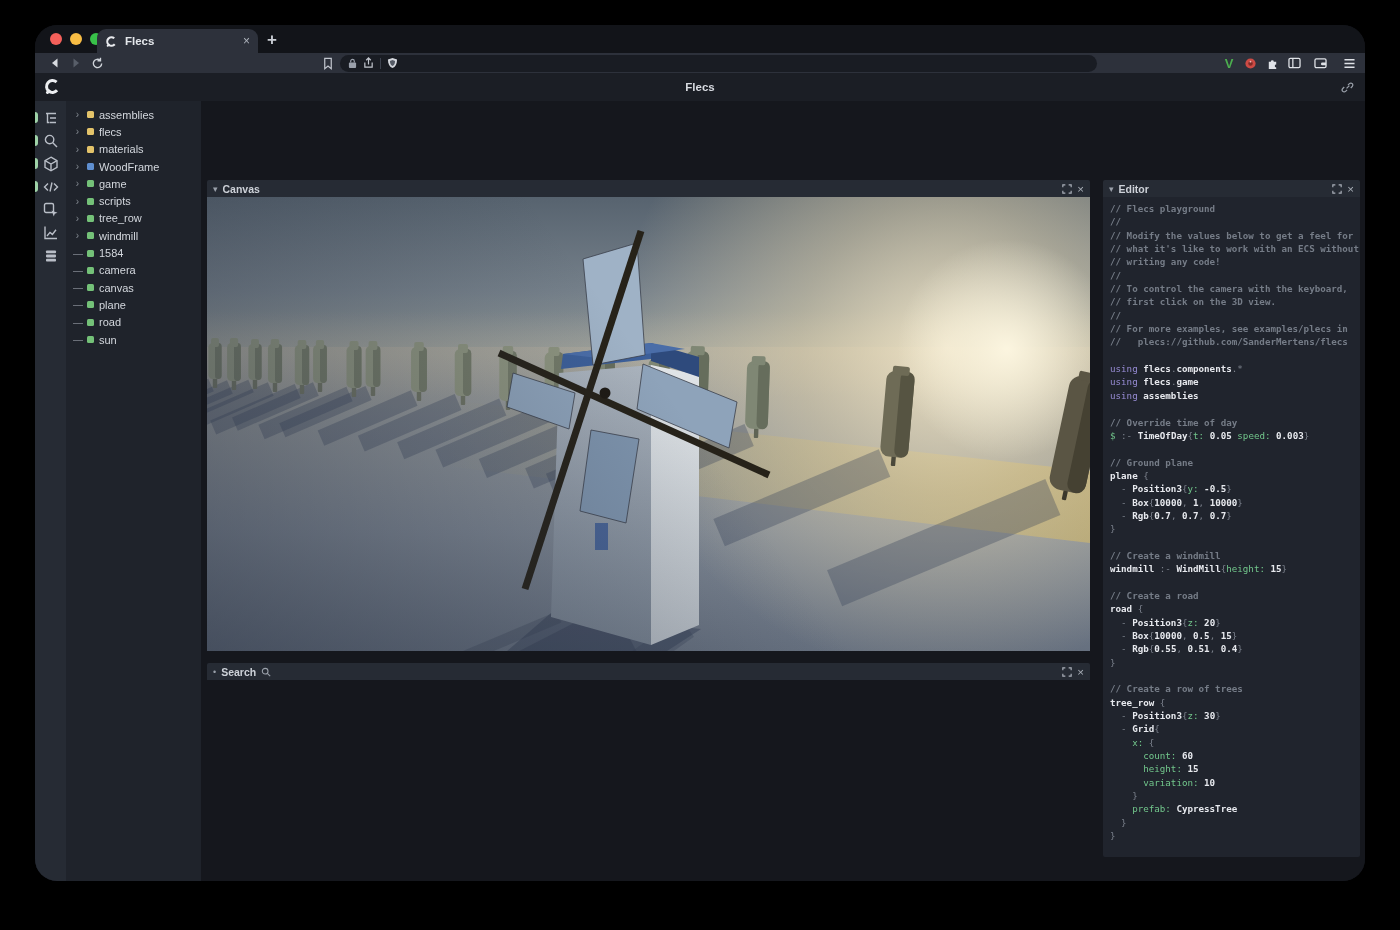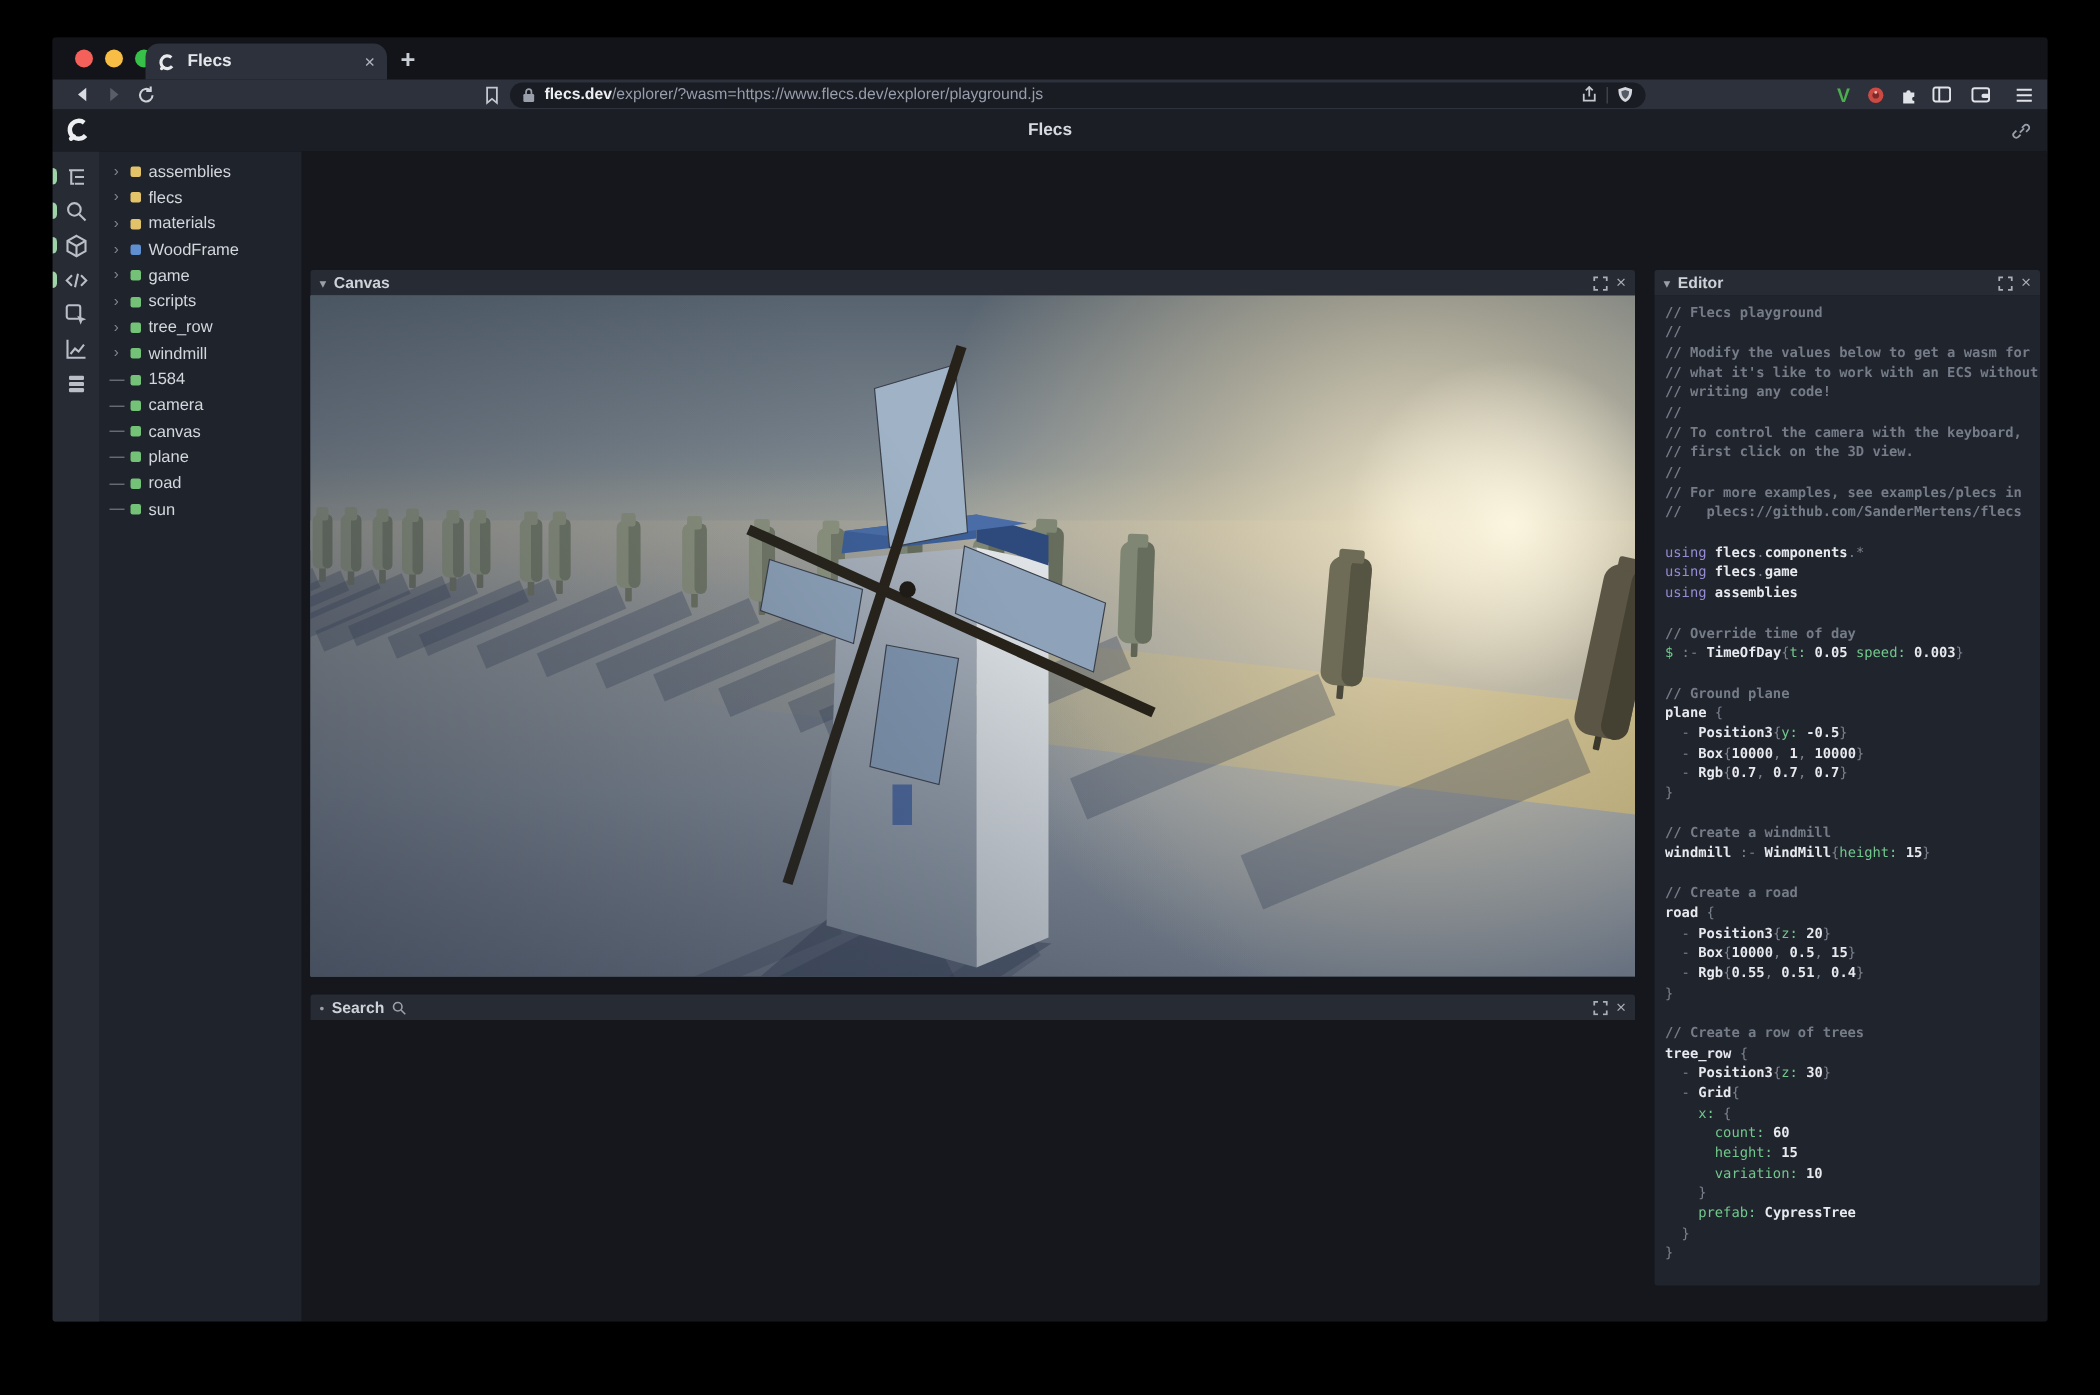--- a/index.html
+++ b/index.html
@@ -1,19 +1,19 @@
 <!DOCTYPE html>
 <html><head>
 <meta charset="utf-8">
 <style>
   html,body{margin:0;padding:0;}
   body{width:1400px;height:930px;background:#000;position:relative;overflow:hidden;
        font-family:"Liberation Sans",sans-serif;-webkit-font-smoothing:antialiased;}
   #window{position:absolute;left:35px;top:25px;width:1330px;height:856px;background:#15171d;
-          border-radius:2px;overflow:hidden;}
+          border-radius:22px;overflow:hidden;}
   
   #tabbar{position:absolute;left:0;top:0;width:100%;height:28px;background:#121419;}
   .tlights{position:absolute;left:15px;top:8px;display:flex;gap:8px;}
   .tlight{width:12px;height:12px;border-radius:50%;}
   #tab{position:absolute;left:62px;top:4px;width:161px;height:24px;background:#2d313b;
        border-radius:9px 9px 0 0;display:flex;align-items:center;padding:0 8px;gap:7px;box-sizing:border-box;}
   #tab .tab-title{font-size:11.5px;color:#e3e6ea;font-weight:bold;flex:1;}
   #tab .tab-close{color:#aeb3bc;font-size:12px;cursor:default;}
   #newtab{position:absolute;left:232px;top:3px;color:#c8ccd3;font-size:17px;font-weight:bold;line-height:24px;}
   #toolbar{position:absolute;left:0;top:28px;width:100%;height:20px;background:#2d313b;}
@@ -97,21 +97,20 @@
     <div class="navbtn" style="left:285px">
       <svg class="ic" width="12" height="13" viewBox="0 0 12 14">
           <path d="M2.5 1.5h7v11L6 9.6 2.5 12.5z" fill="none" stroke="#c3c7cf" stroke-width="1.3"></path>
         </svg>
     </div>
     <div id="urlbar">
       <svg class="ic" width="9" height="11" viewBox="0 0 10 12">
         <rect x="1" y="5" width="8" height="6" rx="1" fill="#9aa0ab"></rect>
         <path d="M3 5V3.5a2 2 0 0 1 4 0V5" fill="none" stroke="#9aa0ab" stroke-width="1.3"></path>
       </svg>
-      <span class="url-text"><span class="url-domain">flecs.dev</span><span class="url-path">/explorer/?wasm=https://www.flecs.dev/explorer/playground.js</span></span>
       <svg class="ic" width="11" height="12" viewBox="0 0 12 13">
         <path d="M6 1v7M3.5 3.5L6 1l2.5 2.5" fill="none" stroke="#c3c7cf" stroke-width="1.3"></path>
         <path d="M2 6v5h8V6" fill="none" stroke="#c3c7cf" stroke-width="1.3"></path>
       </svg>
       <span class="url-div"></span>
       <svg class="ic" width="11" height="12" viewBox="0 0 12 13">
         <path d="M6 1l5 1.6c0 5-1.8 8-5 9.4C2.8 10.6 1 7.6 1 2.6z" fill="#d4d7dd"></path>
         <path d="M6 3.2l2.8 1c0 2.8-1 4.6-2.8 5.5-1.8-.9-2.8-2.7-2.8-5.5z" fill="#555b66"></path>
       </svg>
     </div>
@@ -525,21 +524,21 @@
       <span class="ph-spacer"></span>
       <svg class="ic" width="10" height="10" viewBox="0 0 12 12">
           <path d="M1 4V1h3M8 1h3v3M11 8v3H8M4 11H1V8" fill="none" stroke="#aab0b9" stroke-width="1.4"></path>
         </svg>
       <span class="ph-close">×</span>
     </div>
     <div id="editor-body">
       <div id="code">
           <div class="cline"><span class="cm">// Flecs playground</span></div>
           <div class="cline"><span class="cm">//</span></div>
-          <div class="cline"><span class="cm">// Modify the values below to get a wasm for</span></div>
+          <div class="cline"><span class="cm">// Modify the values below to get a feel for</span></div>
           <div class="cline"><span class="cm">// what it's like to work with an ECS without</span></div>
           <div class="cline"><span class="cm">// writing any code!</span></div>
           <div class="cline"><span class="cm">//</span></div>
           <div class="cline"><span class="cm">// To control the camera with the keyboard,</span></div>
           <div class="cline"><span class="cm">// first click on the 3D view.</span></div>
           <div class="cline"><span class="cm">//</span></div>
           <div class="cline"><span class="cm">// For more examples, see examples/plecs in</span></div>
           <div class="cline"><span class="cm">//   plecs://github.com/SanderMertens/flecs</span></div>
           <div class="cline">&nbsp;</div>
           <div class="cline"><span class="kw">using </span><span class="id">flecs</span><span class="pu">.</span><span class="id">components</span><span class="pu">.*</span></div>

